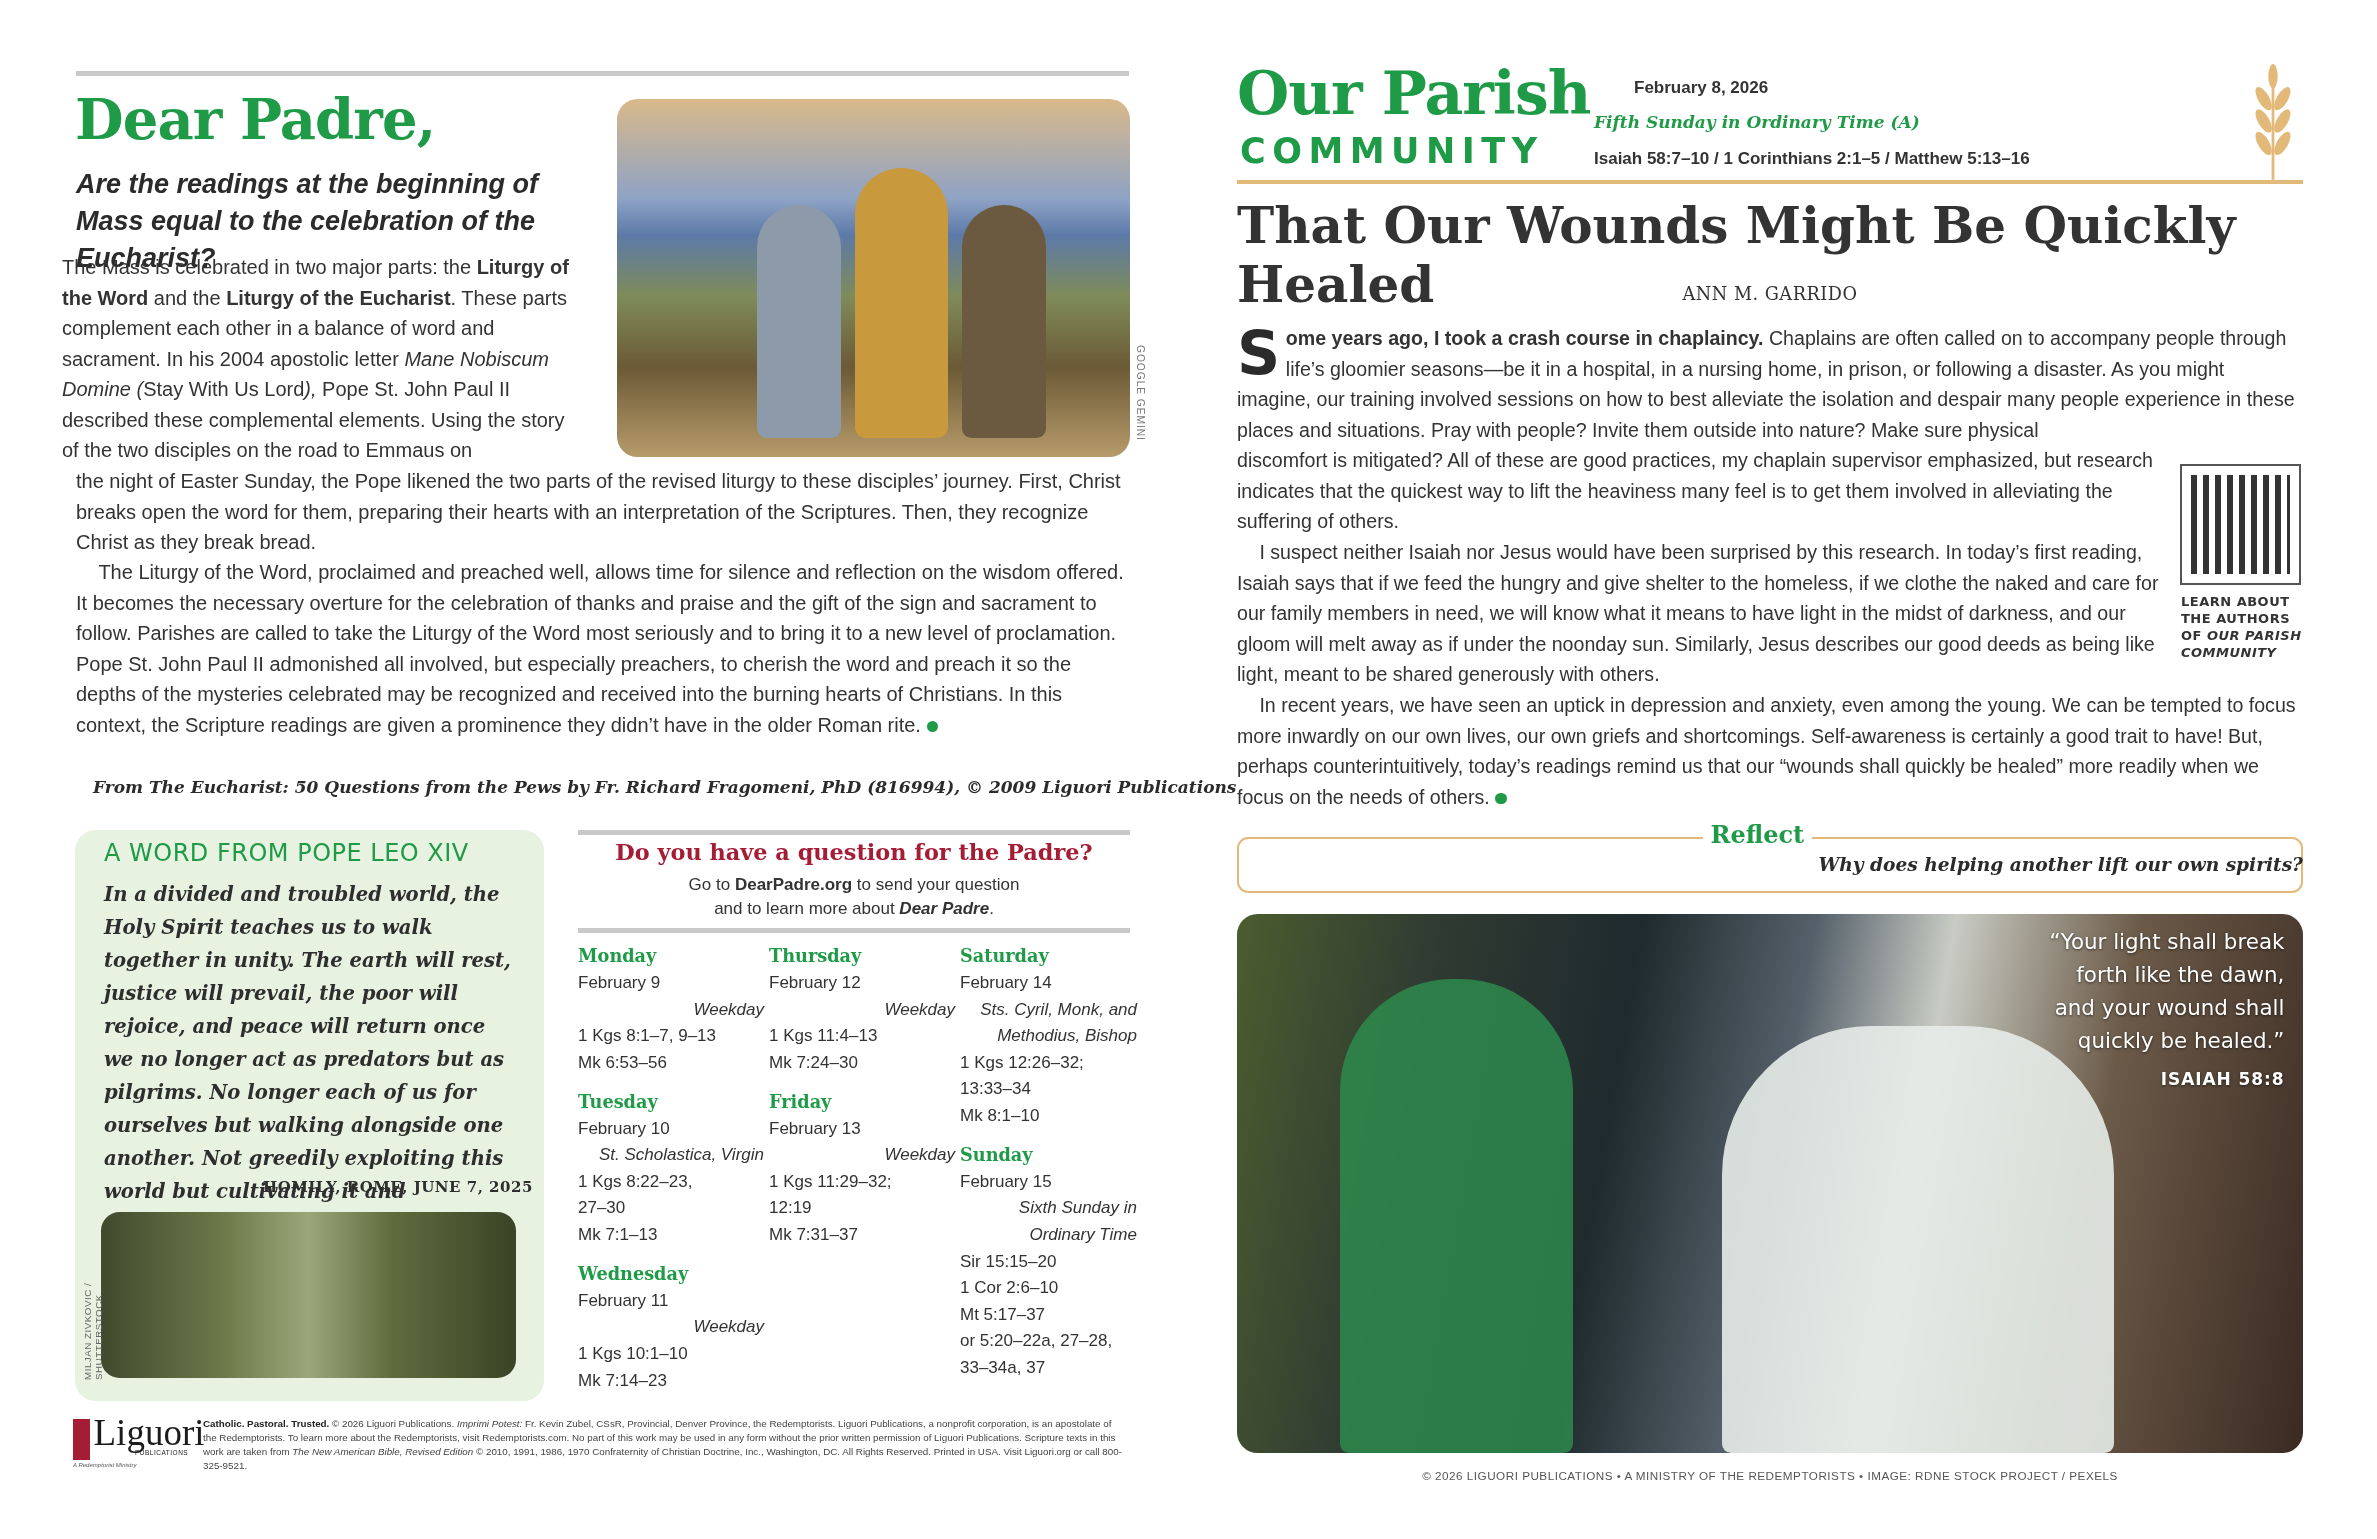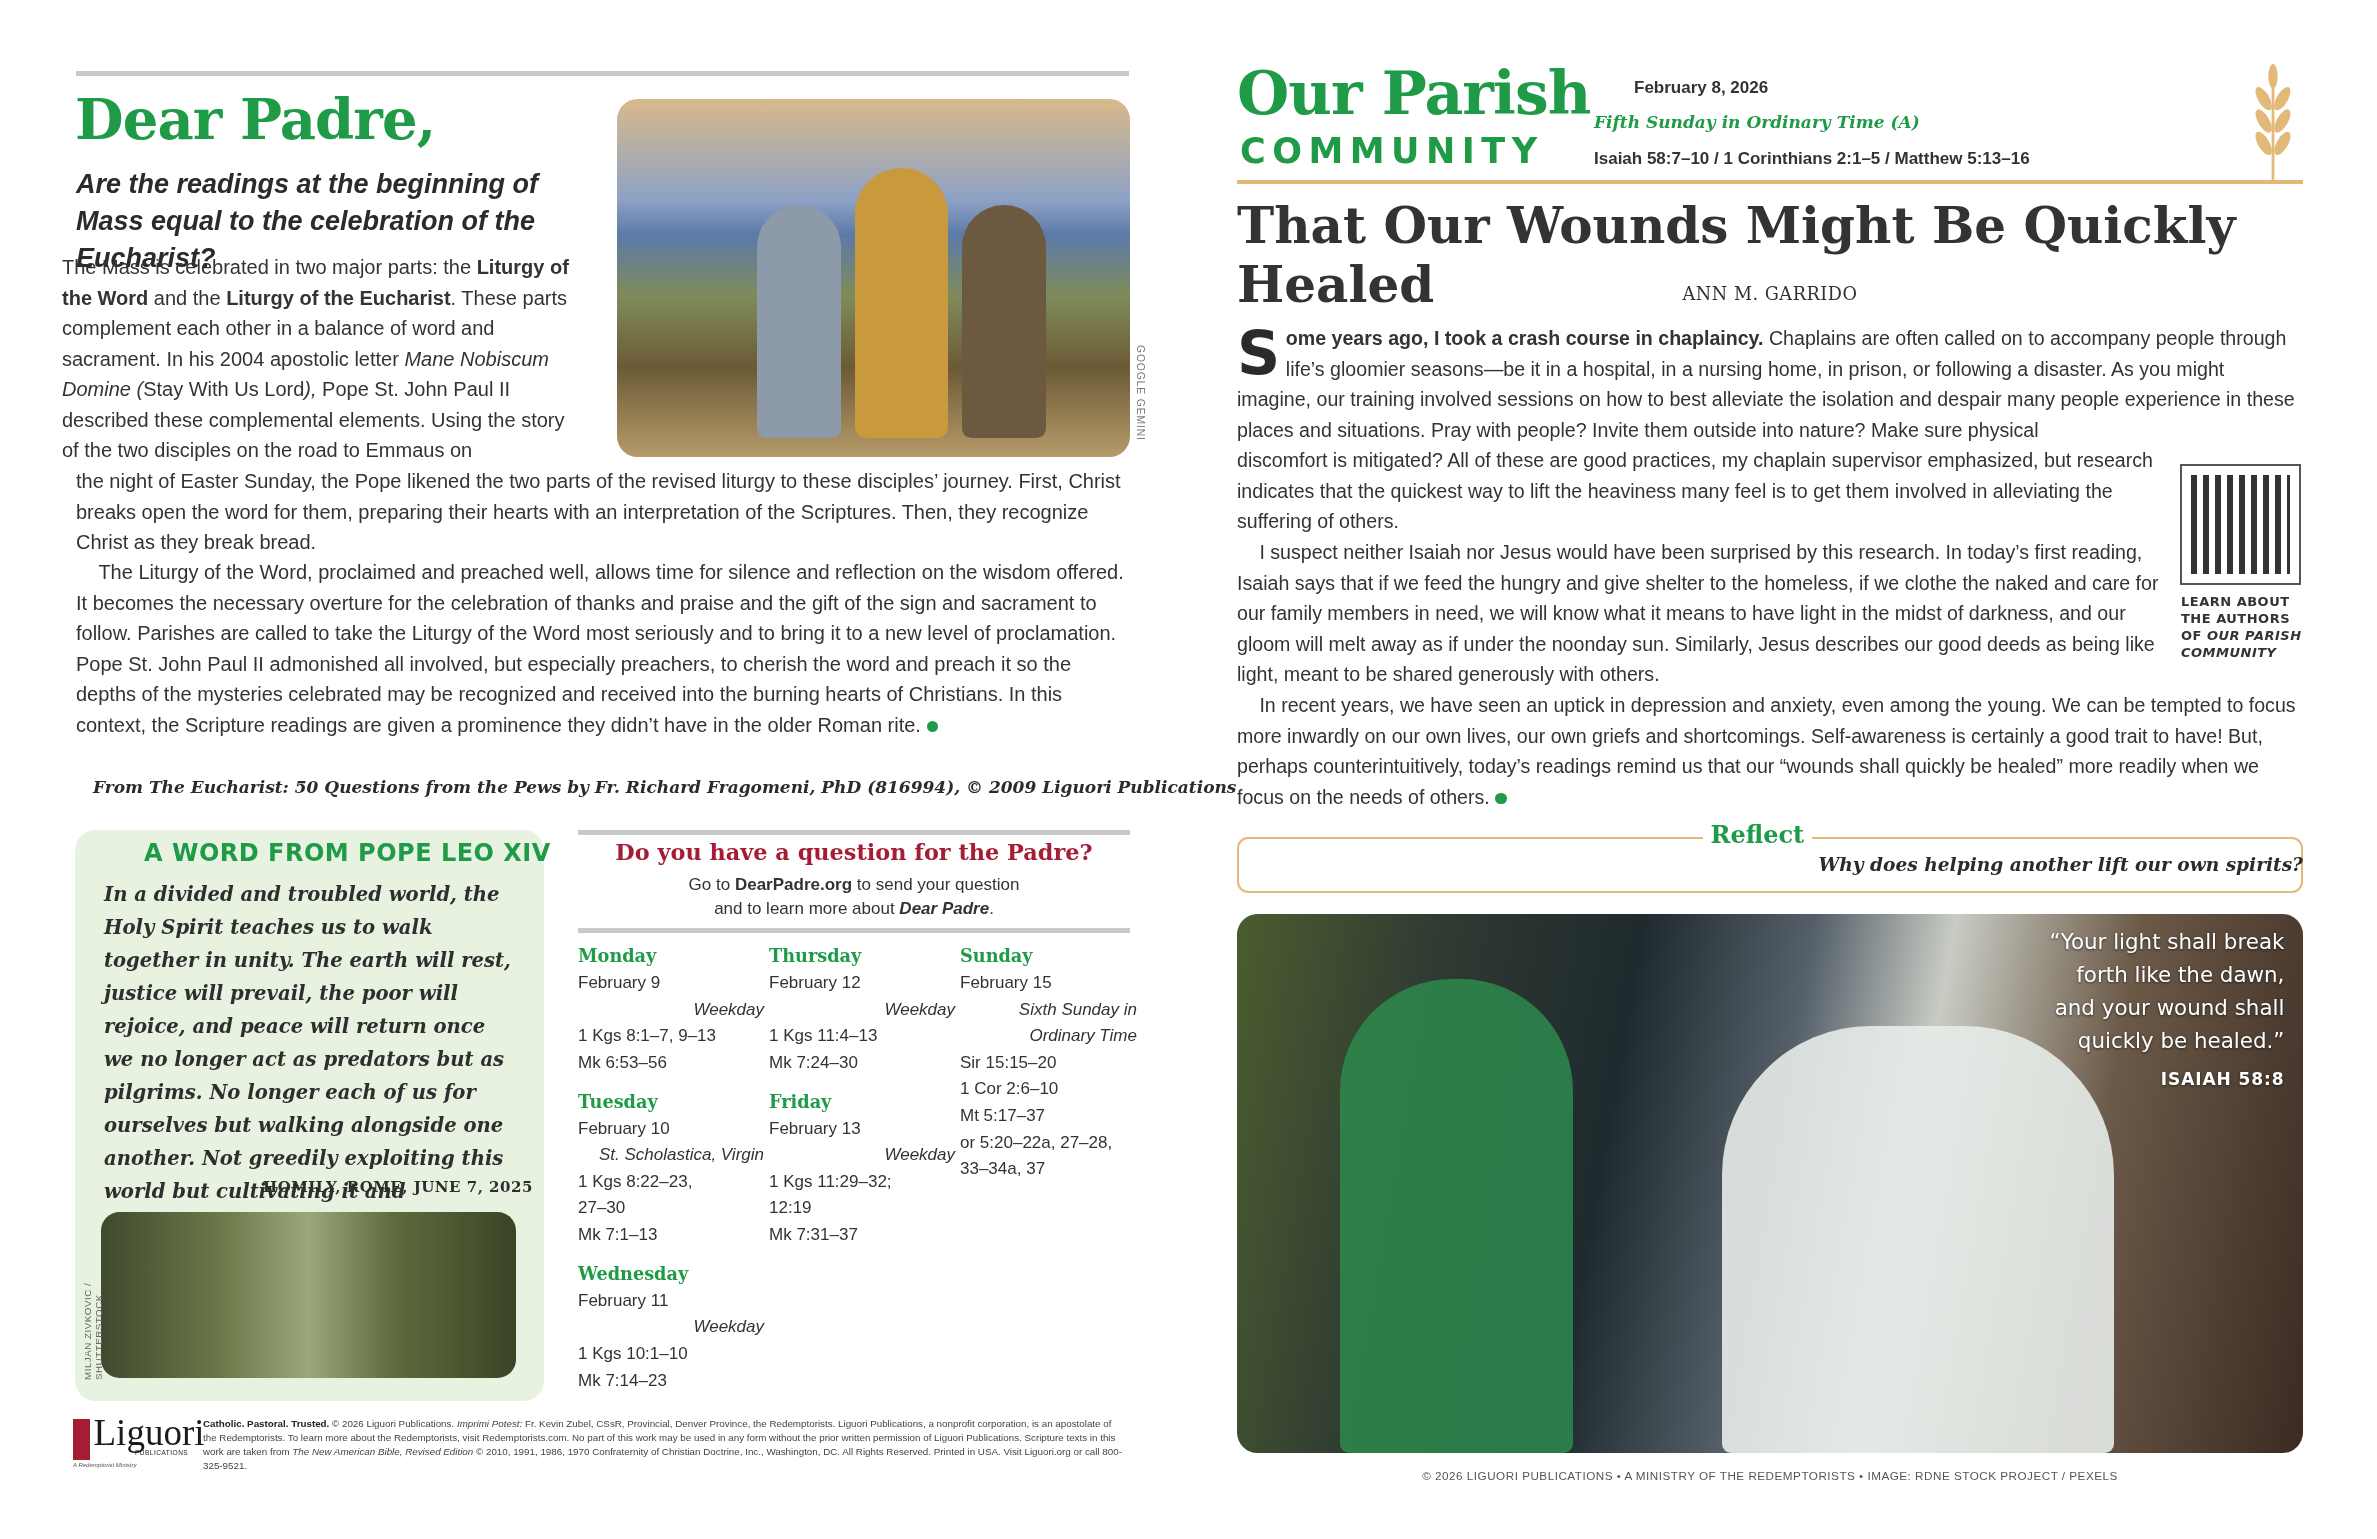--- a/index.html
+++ b/index.html
@@ -16,21 +16,21 @@
   #painting { left: 617px; top: 99px; width: 513px; height: 358px; border-radius: 20.5px; overflow: hidden;
      background: linear-gradient(180deg,#d9b98a 0%, #8ea2c5 28%, #5c7aa8 38%, #7f8b5a 55%, #6b5a36 75%, #b79b6a 100%); }
   #painting .fig { position: absolute; bottom: 18.6px; border-radius: 56px 56px 13px 13px; }
   #credit-gemini { left: 1135px; top: 345px; writing-mode: vertical-rl; font-size: 10.3px; letter-spacing: 0.9px; color: #777; }
   #continue-para { left: 76px; top: 466px; width: 1053px; }
   #para2 { left: 76px; top: 557px; width: 1053px; text-indent: 22.4px; }
   #source-line { left: 93px; top: 777px; font-family: "DejaVu Serif", serif; font-style: italic; font-weight: bold; font-size: 17px; color: #2b2b2b; }
 
   
   #pope-box { left: 75px; top: 830px; width: 469px; height: 571px; background: #e8f2e1; border-radius: 20.5px; }
-  #pope-title { left: 104px; top: 839px; font-family: "DejaVu Sans", sans-serif; font-weight: bold; font-size: 24px; color: #1f9a47; letter-spacing: 0.5px; margin-left: 40px; }
+  #pope-title { left: 104px; top: 839px; font-family: "DejaVu Sans", sans-serif; font-weight: normal; font-size: 24px; color: #1f9a47; letter-spacing: 0.5px; }
   #pope-quote { left: 104px; top: 878px; width: 410px; font-family: "DejaVu Serif", serif; font-style: italic; font-weight: bold; font-size: 19.6px; line-height: 33px; color: #2e2e2e; }
   #pope-cite { left: 263px; top: 1178px; font-family: "DejaVu Serif", serif; font-weight: bold; font-size: 15px; color: #2e2e2e; letter-spacing: 0.5px; }
   #pope-photo { left: 101px; top: 1212px; width: 415px; height: 166px; border-radius: 18.6px; overflow: hidden;
      background: linear-gradient(90deg,#3f4a2e 0%, #6d7a4a 30%, #9aa77a 50%, #5f6c3e 70%, #3a4426 100%); }
   #credit-shutter { left: 82px; top: 1212px; height: 168px; writing-mode: vertical-rl; transform: rotate(180deg); font-size: 9.8px; color: #666; letter-spacing: 0.5px; }
 
   
   #q-rule-top { left: 578px; top: 830px; width: 552px; height: 4.7px; background: #c9c9c9; }
   #q-title { left: 578px; top: 839px; width: 552px; text-align: center; font-family: "DejaVu Serif", serif; font-weight: bold; font-size: 22.4px; color: #a51c35; }
   #q-sub { left: 578px; top: 873px; width: 552px; text-align: center; font-size: 17px; line-height: 24px; color: #333; }
@@ -167,20 +167,28 @@
     <div class="day-name">Friday</div>
     <div class="day-line">February 13</div>
     <div class="day-line it">Weekday</div>
     <div class="day-line">1 Kgs 11:29–32;</div>
     <div class="day-line">12:19</div>
     <div class="day-line">Mk 7:31–37</div>
   </div>
 </div>
 
 <div class="abs day-col" id="col3" style="width:177px;">
+  <div class="day">
+    <div class="day-name">Saturday</div>
+    <div class="day-line">February 14</div>
+    <div class="day-line it">Sts. Cyril, Monk, and Methodius, Bishop</div>
+    <div class="day-line">1 Kgs 12:26–32;</div>
+    <div class="day-line">13:33–34</div>
+    <div class="day-line">Mk 8:1–10</div>
+  </div>
   <div class="day">
     <div class="day-name">Sunday</div>
     <div class="day-line">February 15</div>
     <div class="day-line it">Sixth Sunday in Ordinary Time</div>
     <div class="day-line">Sir 15:15–20</div>
     <div class="day-line">1 Cor 2:6–10</div>
     <div class="day-line">Mt 5:17–37</div>
     <div class="day-line">or 5:20–22a, 27–28,</div>
     <div class="day-line">33–34a, 37</div>
   </div>

